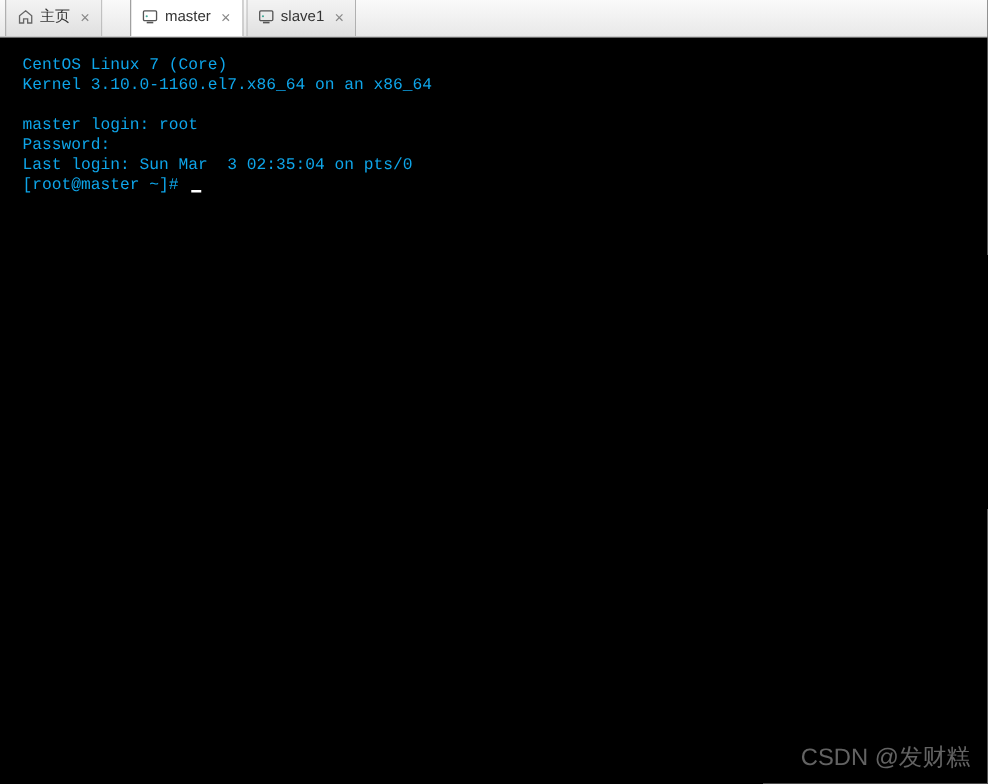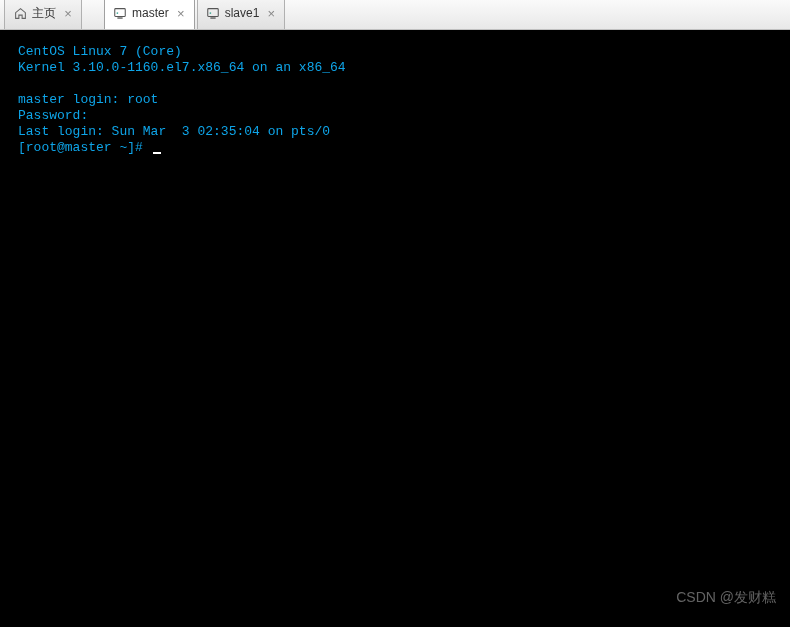--- a/index.html
+++ b/index.html
@@ -77,23 +77,23 @@
       display: inline-block;
       width: 8px;
       height: 2px;
       background: #ffffff;
       vertical-align: bottom;
       margin-left: 2px;
       margin-bottom: 2px;
     }
     .watermark {
       position: absolute;
-      bottom: 20px;
+      bottom: 8px;
       right: 14px;
-      font-size: 14px;
+      font-size: 19px;
       color: rgba(180, 180, 180, 0.55);
       font-family: Arial, sans-serif;
       pointer-events: none;
     }
     .home-icon-svg { width: 13px; height: 13px; }
     .vm-icon-svg { width: 14px; height: 14px; }
   </style>
 </head>
 <body>
 

